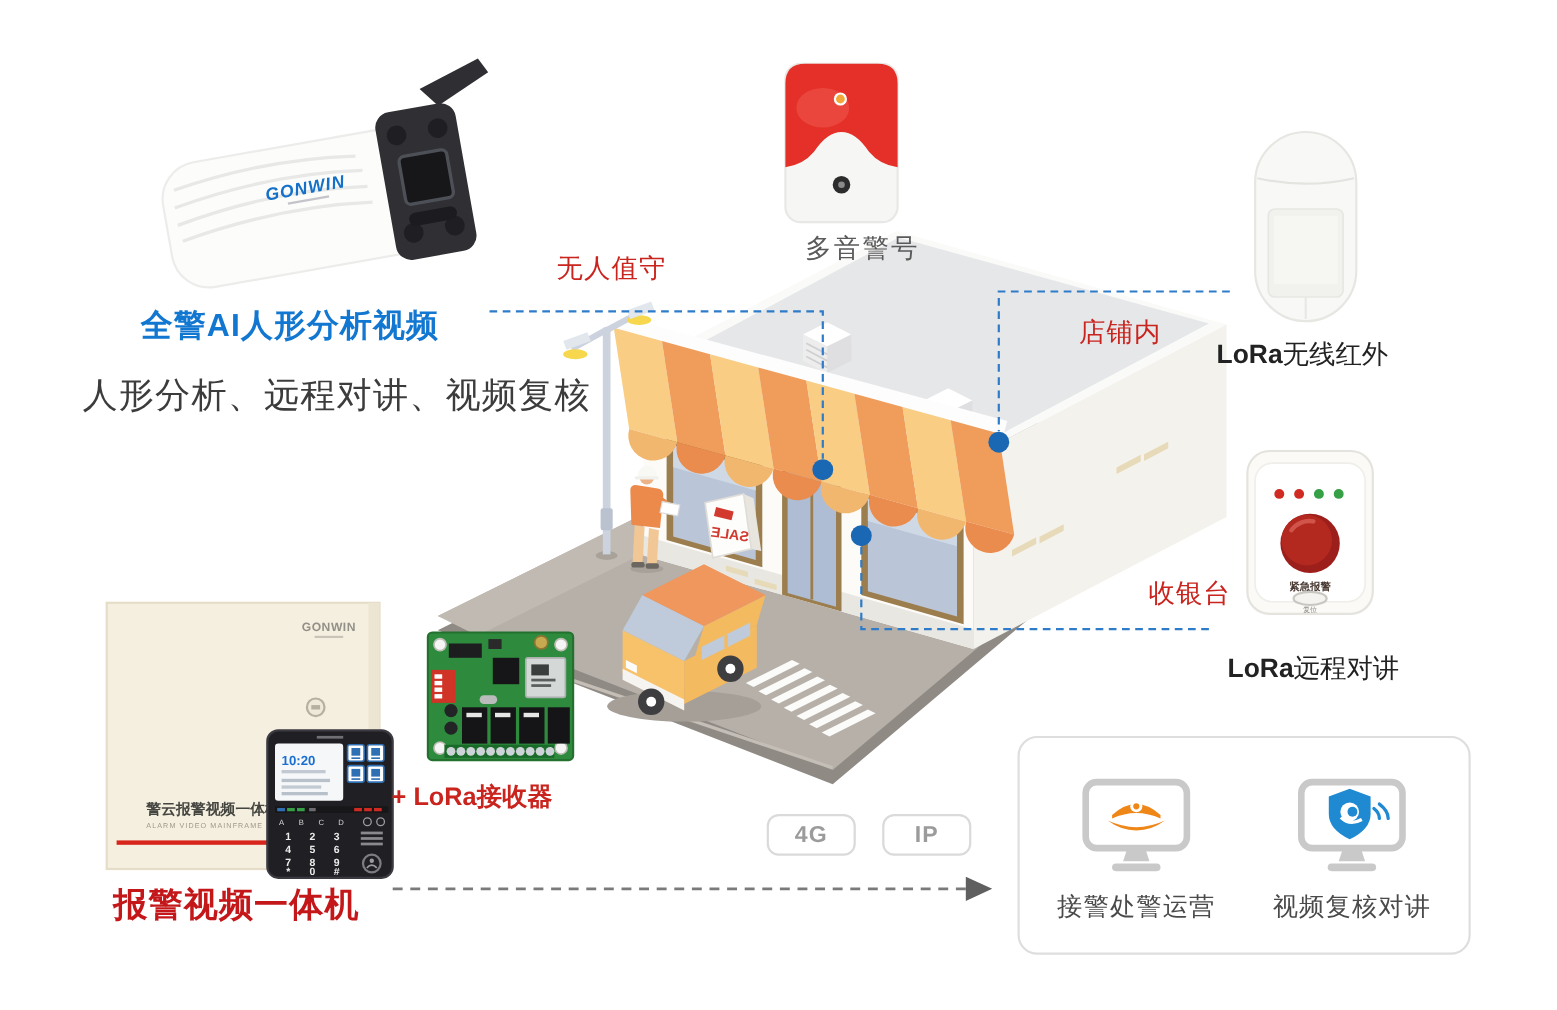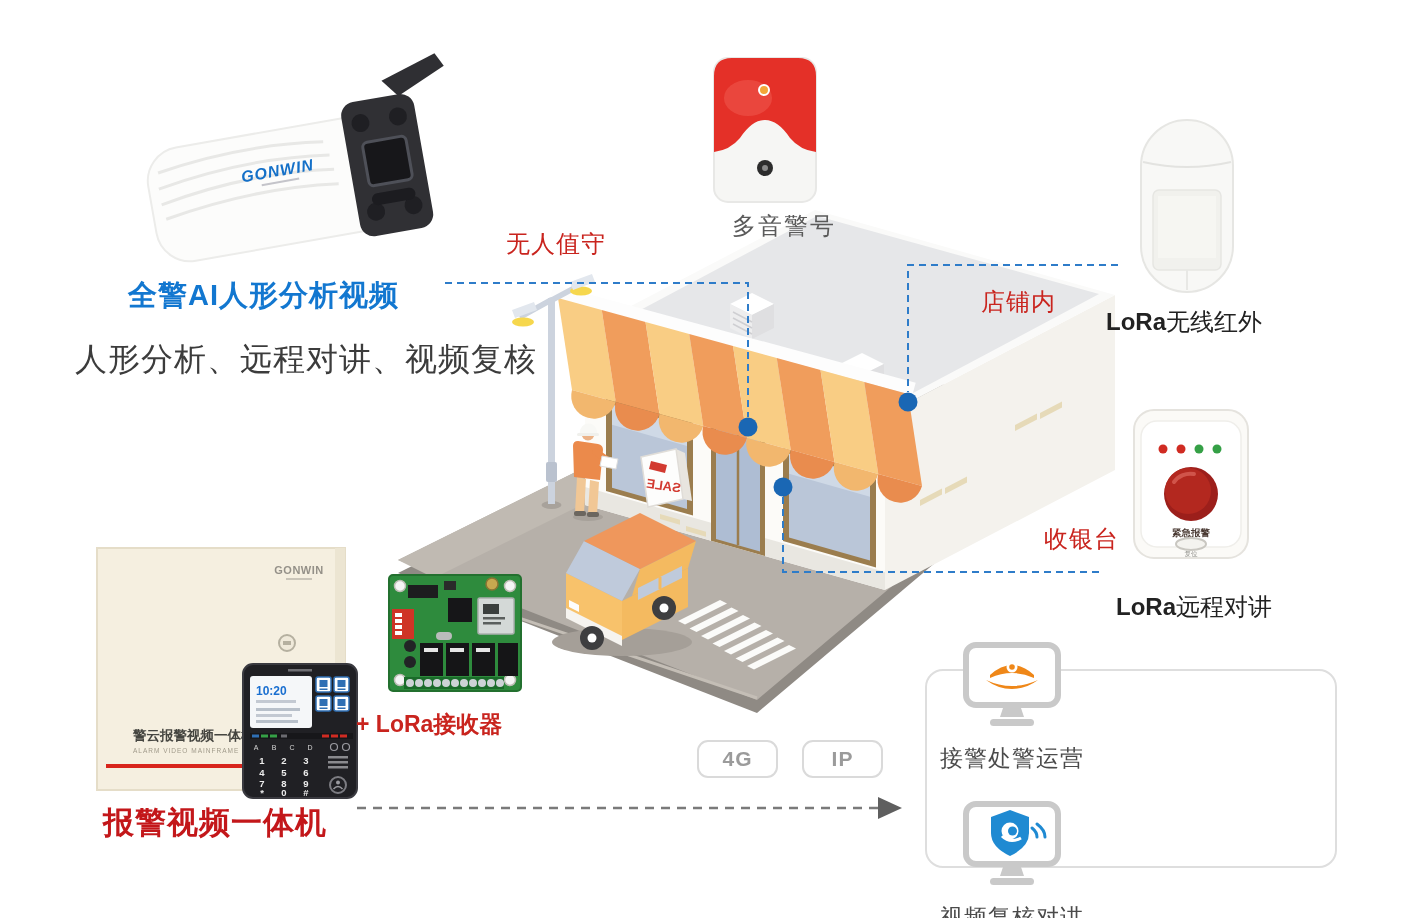--- a/index.html
+++ b/index.html
@@ -24,21 +24,21 @@
   .lbl-host{left:103px;top:802px;font-size:31px;font-weight:bold;color:#c3171a;letter-spacing:1px;}
 
   .badge{position:absolute;top:740px;width:81px;height:38px;border:2.5px solid #dadada;
          border-radius:11px;background:#fff;color:#9b9b9b;font-size:21px;letter-spacing:1px;
          display:flex;align-items:center;justify-content:center;box-sizing:border-box;font-weight:bold;}
   .badge-4g{left:697px;}
   .badge-ip{left:802px;}
 
   .ops-panel{position:absolute;left:925px;top:669px;width:412px;height:199px;border:2px solid #dedede;
              border-radius:18px;background:#fff;box-sizing:border-box;display:flex;gap:26px;
-             justify-content:center;padding-top:36px;flex-direction:column;}
+             justify-content:center;padding-top:36px;}
   .ops-item{display:flex;flex-direction:column;align-items:center;width:170px;}
   .ops-item .ops-label{font-size:23px;color:#4a4a4a;margin-top:14px;letter-spacing:1px;white-space:nowrap;}
 </style>
 </head>
 <body>
 
 <div id="canvas">
 
   <svg id="scene" viewBox="0 0 1415 918">
 

